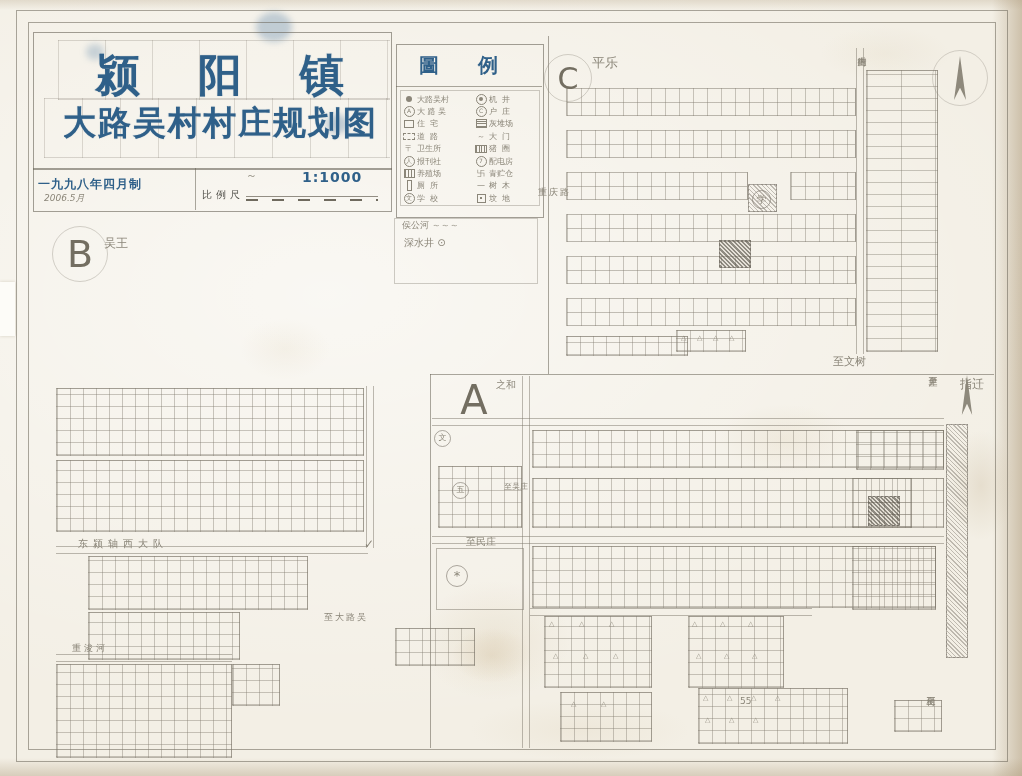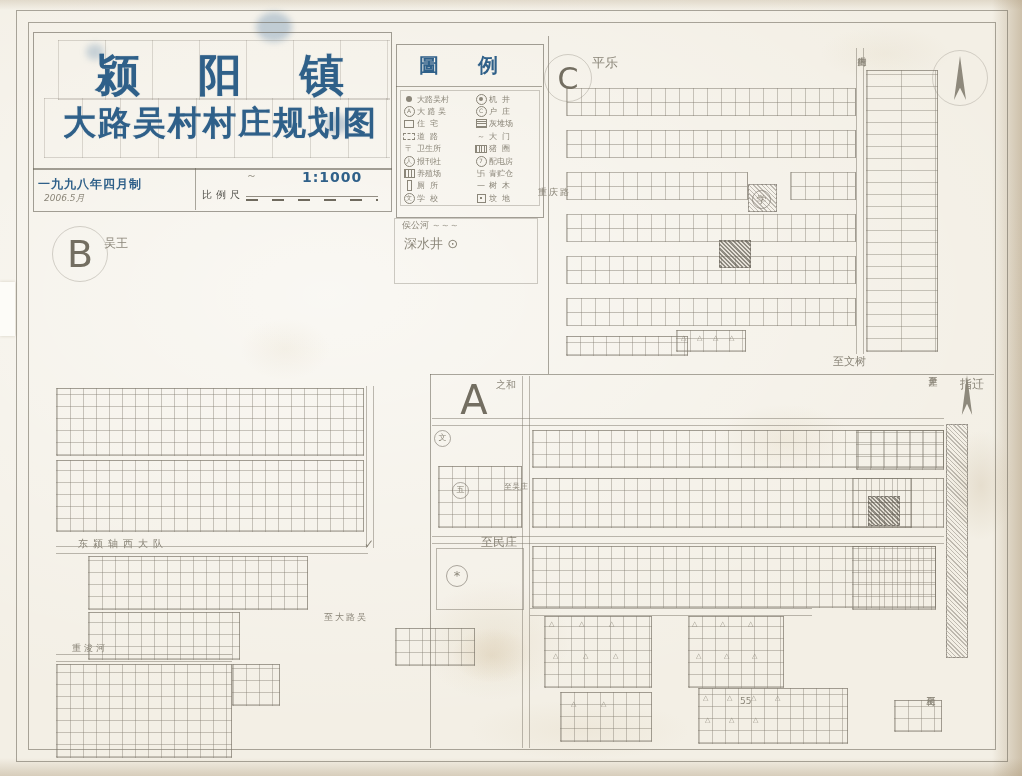--- a/index.html
+++ b/index.html
@@ -231,33 +231,33 @@
 
   <div class="ncircle ring" style="left:932px;top:50px;width:54px;height:54px;">
     <div class="narrow" style="width:30px;height:44px;"></div>
   </div>
   <div class="ncircle" style="left:944px;top:372px;width:46px;height:46px;">
     <div class="narrow" style="width:26px;height:40px;"></div>
   </div>
 
   <div id="annot-layer">
       <span class="maplabel" style="left: 402px; top: 221px; font-size: 9px;">侯公河 ～～～</span>
-      <span class="maplabel" style="left: 404px; top: 237px; font-size: 13px;">深水井 ⊙</span>
+      <span class="maplabel" style="left: 404px; top: 237px; font-size: 10px;">深水井 ⊙</span>
       <span class="maplabel" style="left: 592px; top: 56px; font-size: 13px;">平乐</span>
       <span class="maplabel" style="left: 538px; top: 188px; font-size: 9px; letter-spacing: 2px;">重庆路</span>
       <span class="maplabel vert" style="left: 856px; top: 50px; font-size: 9px;">重内街</span>
       <span class="maplabel" style="left: 833px; top: 356px; font-size: 11px;">至文树</span>
       <span class="maplabel" style="left: 104px; top: 237px; font-size: 12px;">吴王</span>
       <span class="maplabel" style="left: 78px; top: 538px; font-size: 10px; letter-spacing: 5px;">东颍轴西大队</span>
       <span class="maplabel" style="left: 324px; top: 613px; font-size: 9px; letter-spacing: 2px;">至大路吴</span>
       <span class="maplabel" style="left: 72px; top: 644px; font-size: 9px; letter-spacing: 3px;">重浚河</span>
       <span class="maplabel" style="left: 496px; top: 379px; font-size: 10px;">之和</span>
       <span class="maplabel" style="left: 960px; top: 378px; font-size: 12px;">指迁</span>
       <span class="maplabel" style="left: 504px; top: 483px; font-size: 8px;">至吴庄</span>
-      <span class="maplabel" style="left: 481px; top: 536px; font-size: 12px;">至民庄</span>
+      <span class="maplabel" style="left: 466px; top: 536px; font-size: 10px;">至民庄</span>
       <span class="maplabel vert" style="left: 927px; top: 370px; font-size: 9px;">至尹庄</span>
       <span class="maplabel vert" style="left: 925px; top: 690px; font-size: 9px;">至王树</span>
       <span class="maplabel" style="left: 740px; top: 697px; font-size: 9px;">55</span>
       <span class="maplabel" style="left: 364px; top: 538px; font-size: 12px;">✓</span>
       <span class="maplabel" style="left: 246px; top: 170px; font-size: 11px;">～</span>
       <span class="maplabel circled" style="left: 752px; top: 190px; font-size: 10px; width: 17px; height: 17px;">学</span>
       <span class="maplabel circled" style="left: 446px; top: 565px; font-size: 13px; width: 20px; height: 20px;">*</span>
       <span class="maplabel circled" style="left: 434px; top: 430px; font-size: 8px; width: 15px; height: 15px;">文</span>
       <span class="maplabel circled" style="left: 452px; top: 482px; font-size: 8px; width: 15px; height: 15px;">五</span>
     </div>

